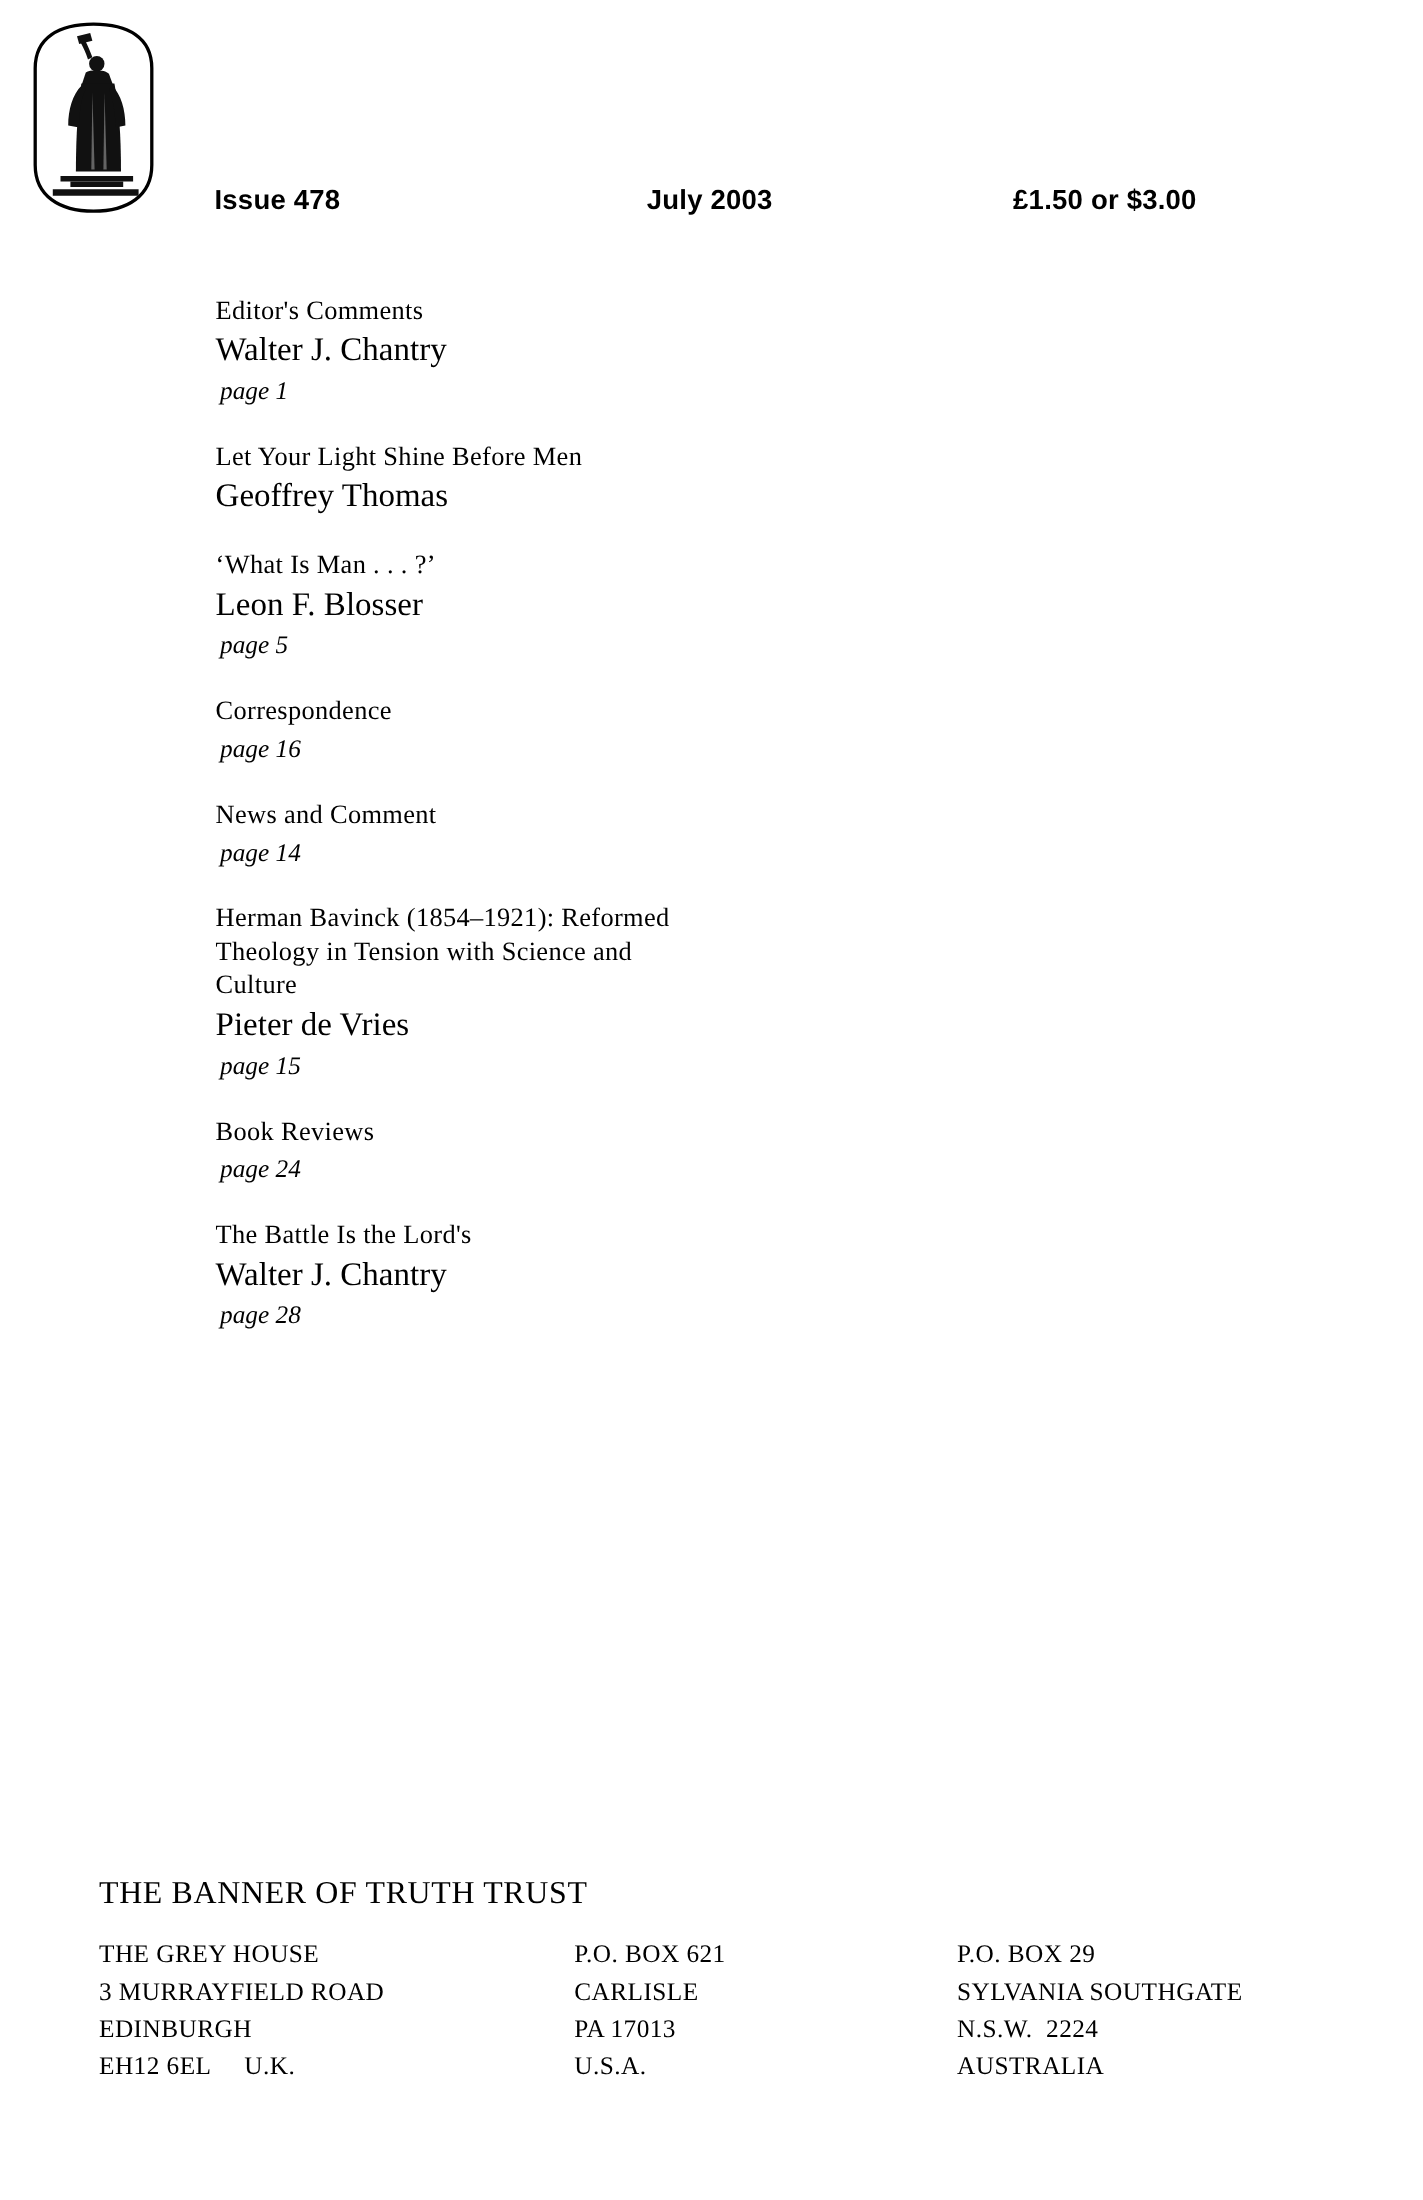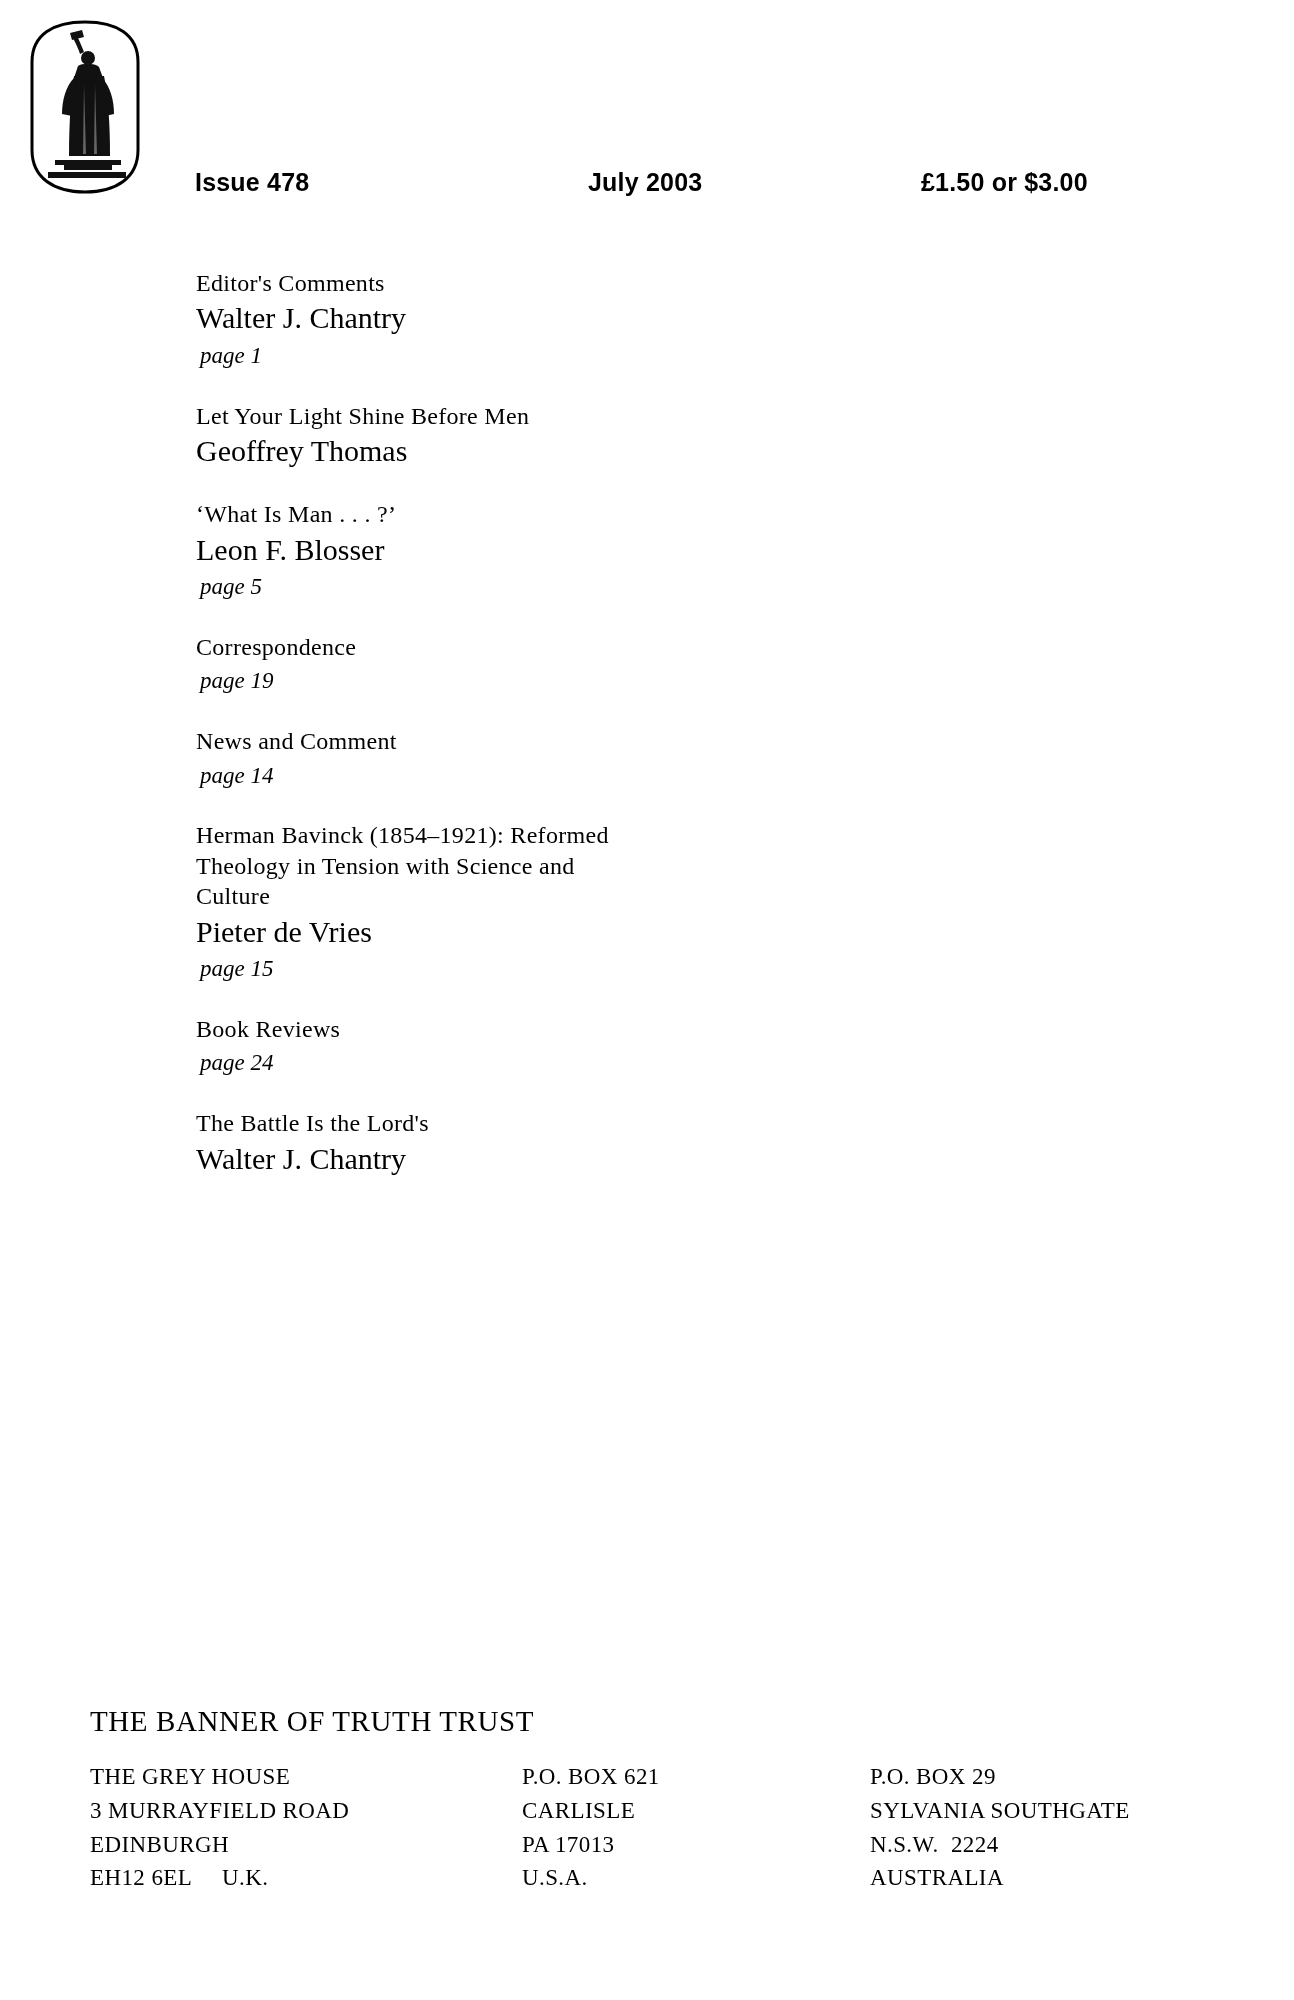--- a/index.html
+++ b/index.html
@@ -187,21 +187,21 @@
     </div>
 
     <div class="entry">
       <div class="entry-title">‘What Is Man . . . ?’</div>
       <div class="entry-author">Leon F. Blosser</div>
       <div class="entry-page">page 5</div>
     </div>
 
     <div class="entry">
       <div class="entry-title">Correspondence</div>
-      <div class="entry-page">page 19</div>
+      <div class="entry-page">page 16</div>
     </div>
 
     <div class="entry">
       <div class="entry-title">News and Comment</div>
       <div class="entry-page">page 14</div>
     </div>
 
     <div class="entry">
       <div class="entry-title">Herman Bavinck (1854–1921): Reformed
 Theology in Tension with Science and
@@ -211,20 +211,21 @@
     </div>
 
     <div class="entry">
       <div class="entry-title">Book Reviews</div>
       <div class="entry-page">page 24</div>
     </div>
 
     <div class="entry">
       <div class="entry-title">The Battle Is the Lord's</div>
       <div class="entry-author">Walter J. Chantry</div>
+      <div class="entry-page">page 28</div>
     </div>
 
   </div>
 
   <div class="footer">
     <div class="footer-org">THE BANNER OF TRUTH TRUST</div>
     <div class="footer-cols">
       <div class="footer-col c1">
         <div class="footer-line">THE GREY HOUSE
 3 MURRAYFIELD ROAD

